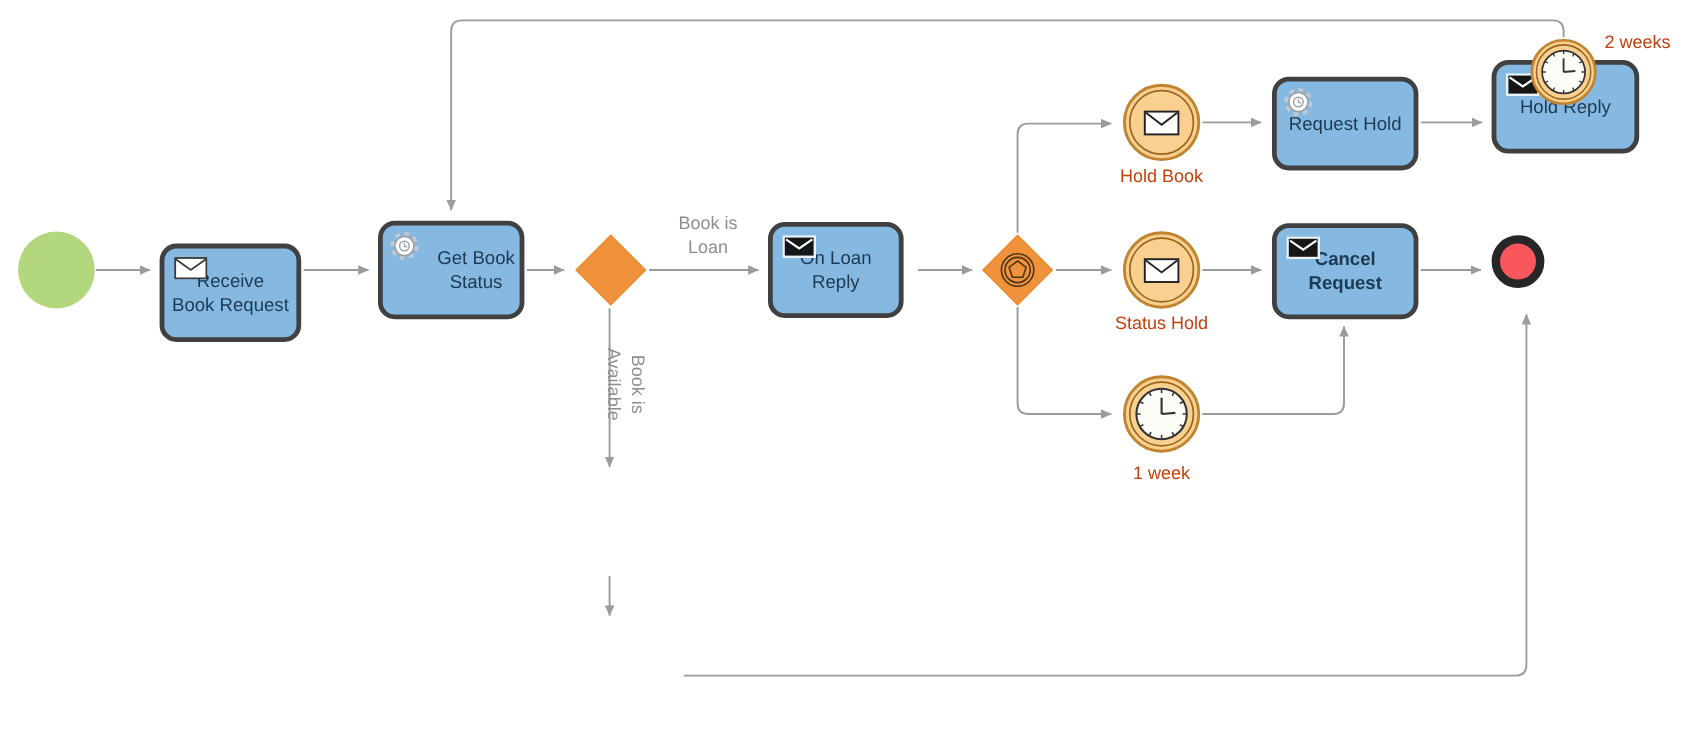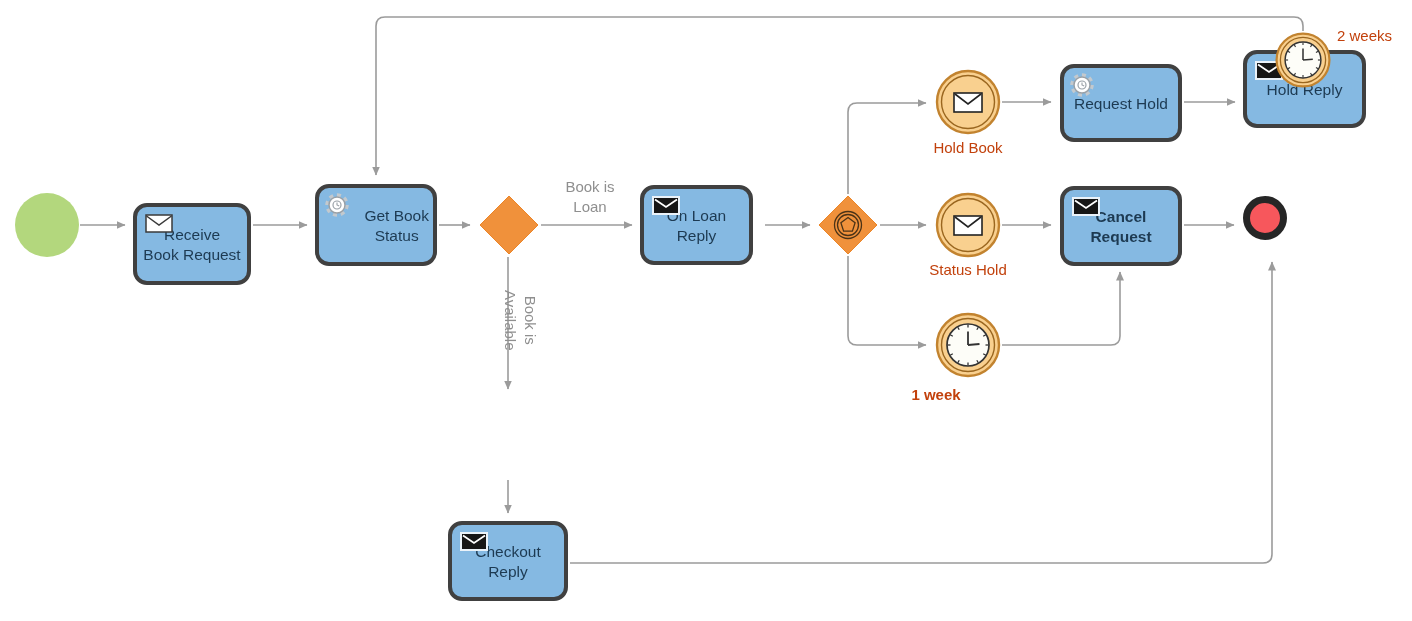--- a/index.html
+++ b/index.html
@@ -229,26 +229,17 @@
             <line x1="18.8" y1="25.2" x2="16.2" y2="23.8"></line>
             <line x1="25.2" y1="18.8" x2="23.8" y2="16.2"></line>
             <line x1="34" y1="16.5" x2="34" y2="13.5"></line>
             <line x1="42.8" y1="18.8" x2="44.3" y2="16.2"></line>
             <line x1="49.2" y1="25.2" x2="51.8" y2="23.8"></line>
         </g>
         <path d="M34 34 L34 20.5 M34 34 L45.5 33" fill="none" stroke="#333333" stroke-width="1.8"></path>
       </g>
     </svg>
   </div>
-  <div class="event-label" style="left:876px;top:386px;width:120px;font-weight:bold;">1 week</div>
-
-
-  <div class="node task" style="left:448px;top:521px;width:120px;height:80px;">
-    <span class="ticon">
-      <svg width="28" height="19" viewBox="0 0 28 19">
-          <rect x="1" y="1" width="26" height="17" fill="#161616" stroke="#eaf2f9" stroke-width="2"></rect>
-          <polyline points="3,3.5 14,11 25,3.5" fill="none" stroke="#ffffff" stroke-width="1.8"></polyline>
-        </svg>
-    </span>
-    <span class="tlabel">Checkout Reply</span>
-  </div>
+  <div class="event-label" style="left:908px;top:386px;width:120px;">1 week</div>
+
+
 
 </div>
 
 </body></html>

